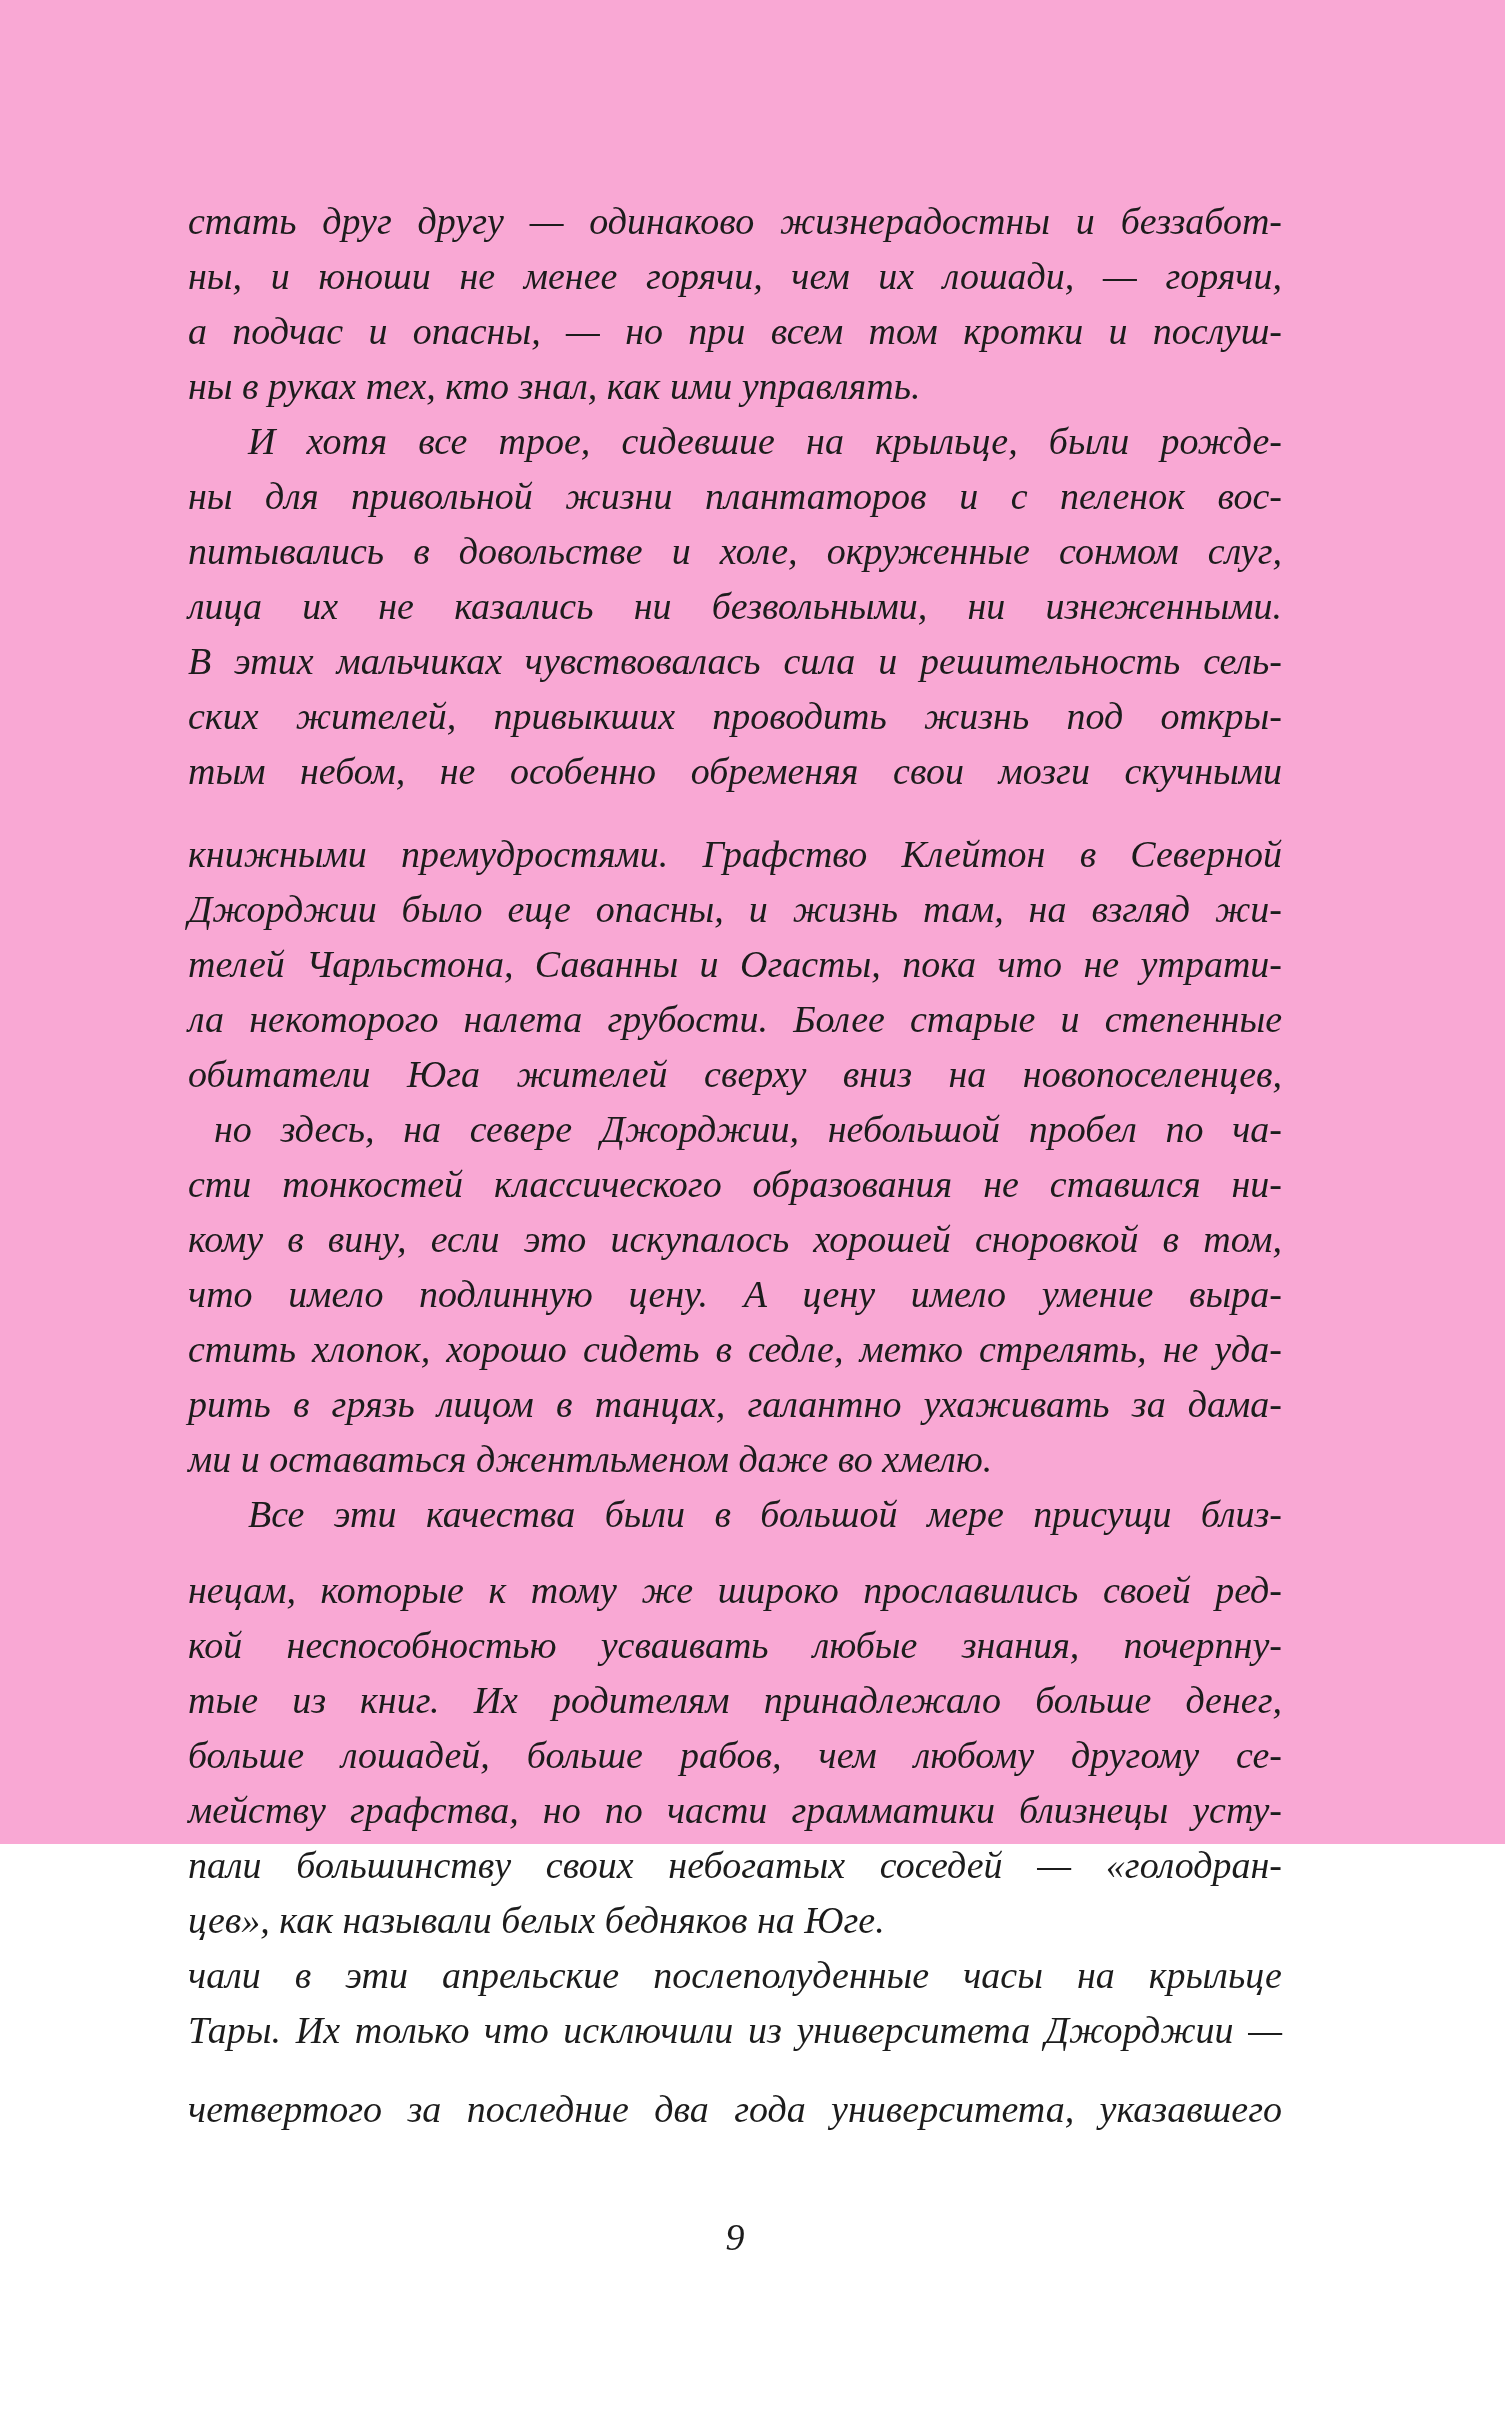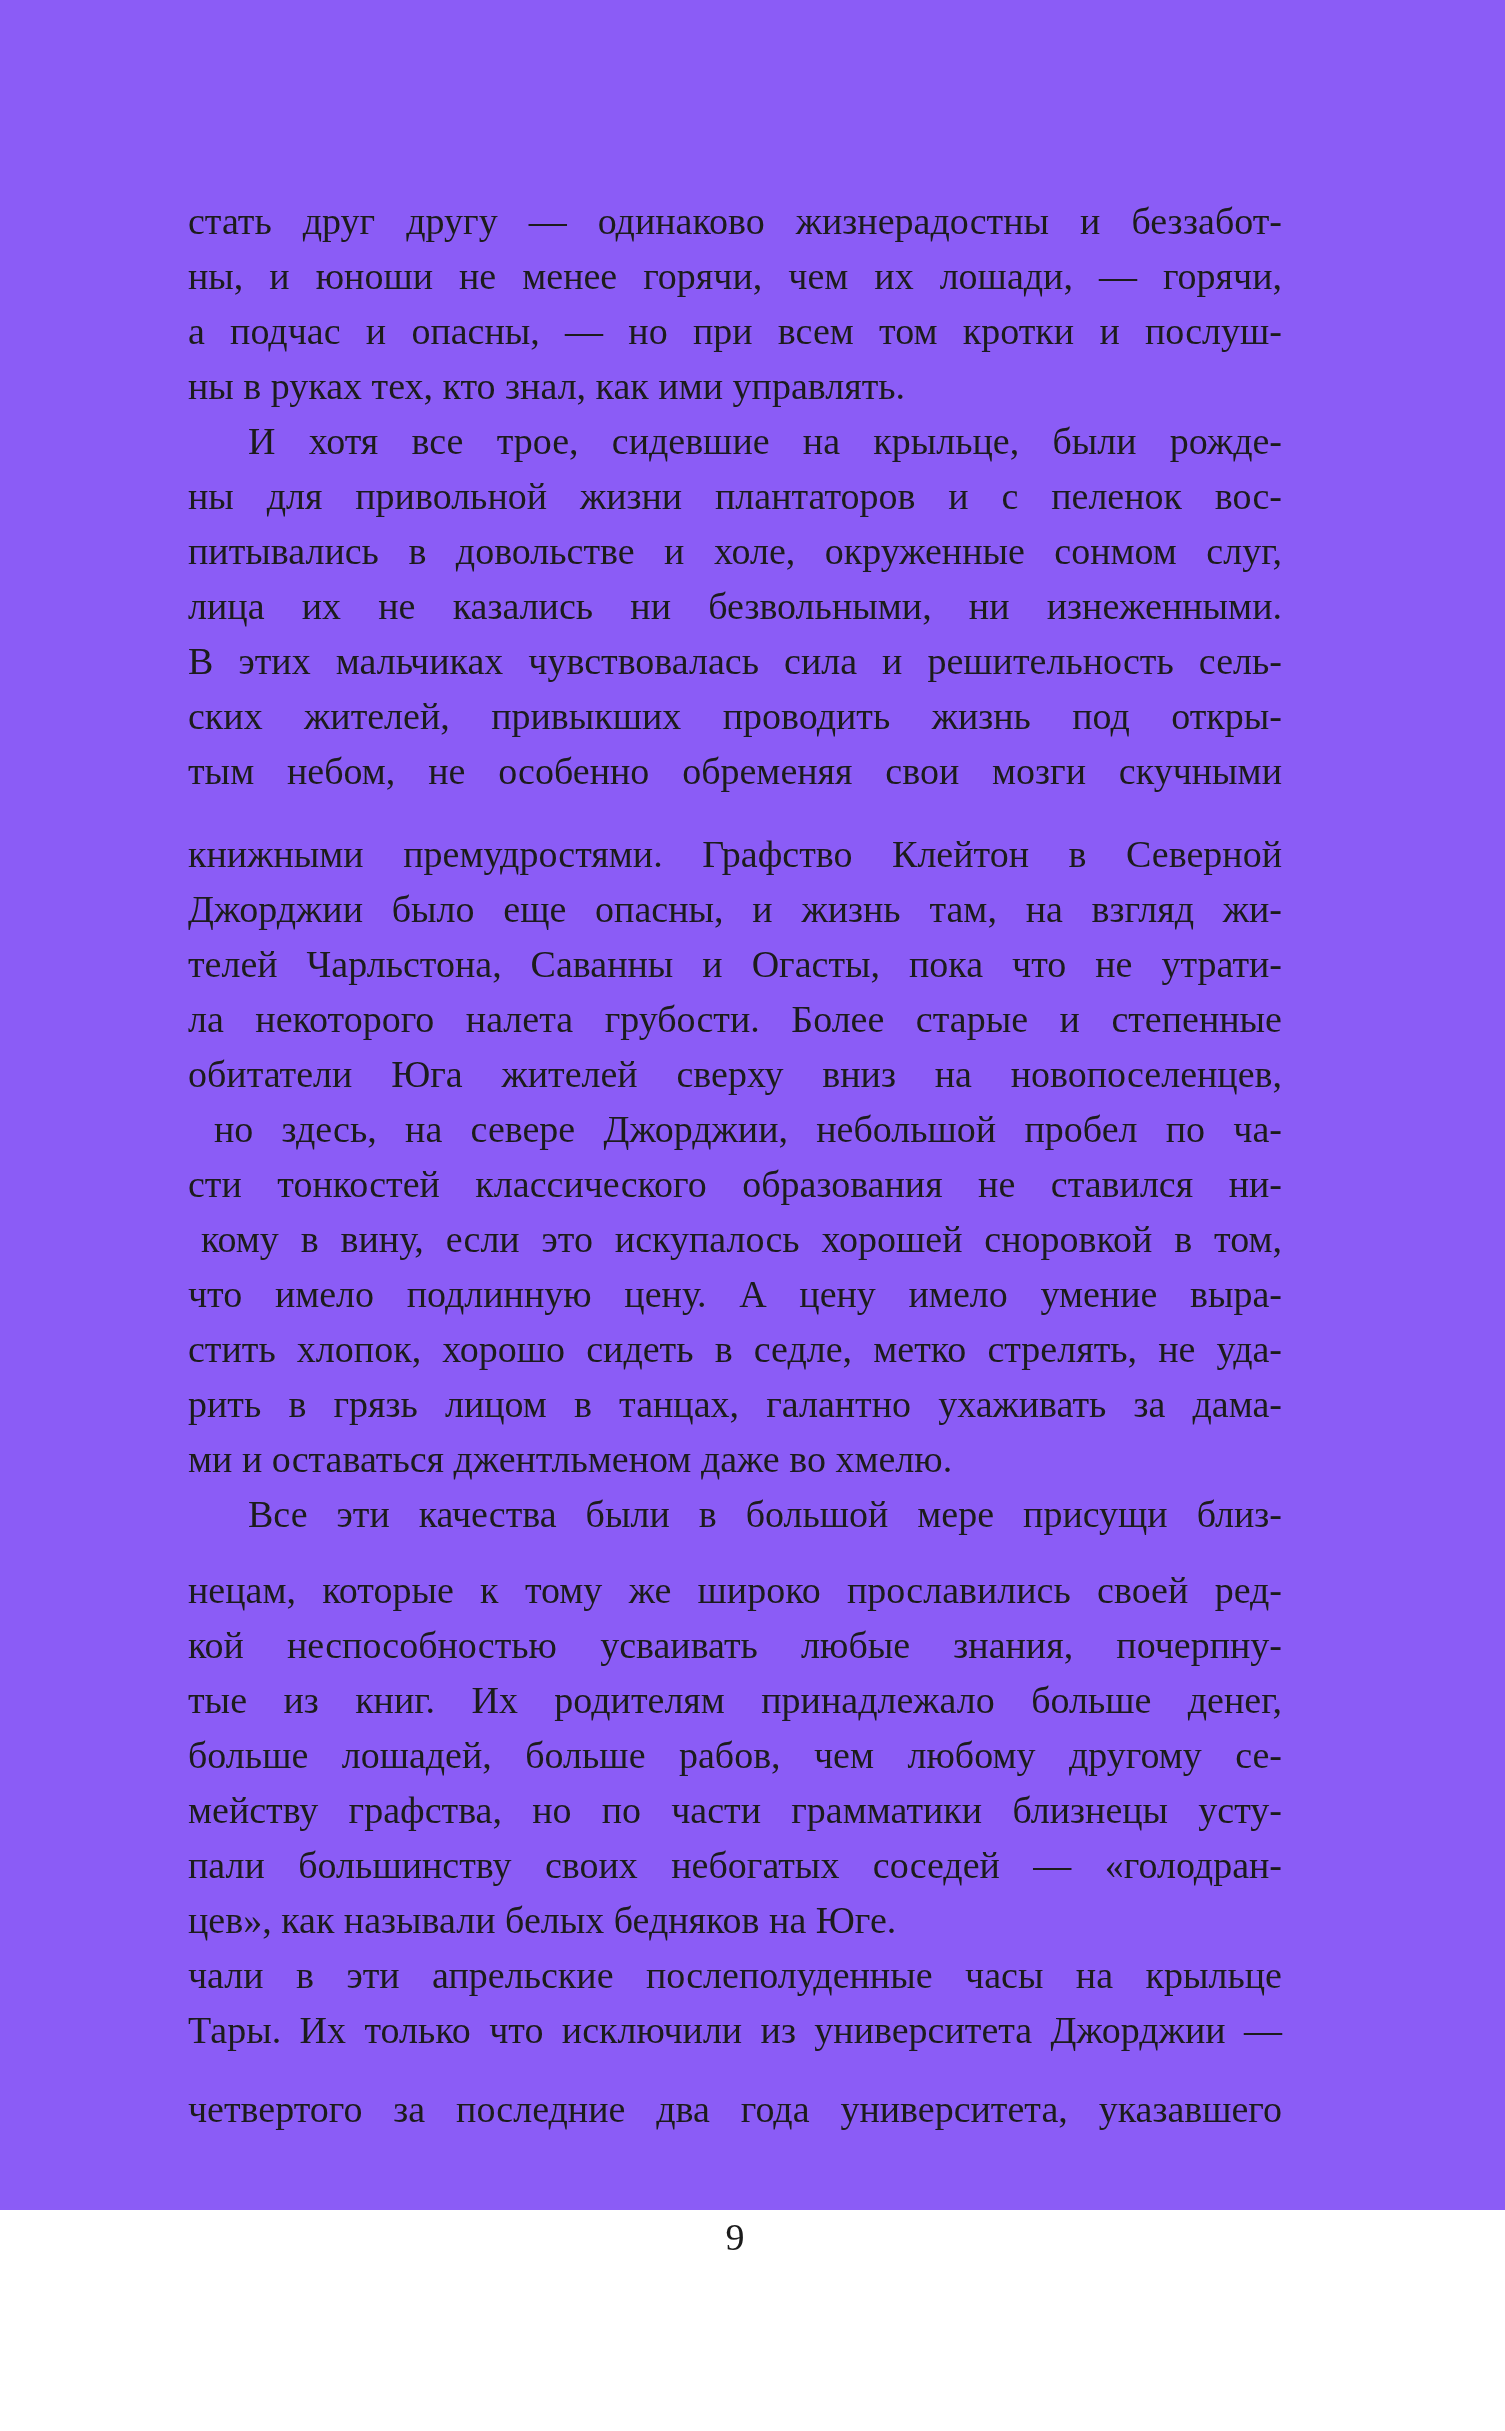--- a/index.html
+++ b/index.html
@@ -1,17 +1,17 @@
 <!DOCTYPE html>
 <html><head>
 <meta charset="utf-8">
 <style>
   html, body { margin: 0; padding: 0; background: #ffffff; }
   body { width: 1506px; height: 2432px; position: relative; overflow: hidden; }
-  .page { position: absolute; left: 0; top: 0; width: 1506px; height: 2210px; background: #8b5cf6; }
+  .page { position: absolute; left: 0; top: 0; width: 1506px; height: 1844px; background: #f9a8d4; font-style: italic; }
   .text-block { position: absolute; left: 188px; top: 194px; width: 1094px; }
   .line {
     font-family: "Liberation Serif", "DejaVu Serif", serif;
     font-size: 38px;
     line-height: 55px;
     height: 55px;
     color: #1c1c1c;
     white-space: nowrap;
     text-align: justify;
     text-align-last: justify;
@@ -42,21 +42,21 @@
       <div class="line" style="white-space: normal;">В этих мальчиках чувствовалась сила и решительность сель-</div>
       <div class="line" style="white-space: normal;">ских жителей, привыкших проводить жизнь под откры-</div>
       <div class="line" style="white-space: normal;">тым небом, не особенно обременяя свои мозги скучными</div>
       <div class="line" style="white-space: normal; margin-top: 28px;">книжными премудростями. Графство Клейтон в Северной</div>
       <div class="line" style="white-space: normal;">Джорджии было еще опасны, и жизнь там, на взгляд жи-</div>
       <div class="line" style="white-space: normal;">телей Чарльстона, Саванны и Огасты, пока что не утрати-</div>
       <div class="line" style="white-space: normal;">ла некоторого налета грубости. Более старые и степенные</div>
       <div class="line" style="white-space: normal;">обитатели Юга жителей сверху вниз на новопоселенцев,</div>
       <div class="line" style="white-space: normal; margin-left: 26px;">но здесь, на севере Джорджии, небольшой пробел по ча-</div>
       <div class="line" style="white-space: normal;">сти тонкостей классического образования не ставился ни-</div>
-      <div class="line" style="white-space: normal; margin-left: 13px;">кому в вину, если это искупалось хорошей сноровкой в том,</div>
+      <div class="line" style="white-space: normal;">кому в вину, если это искупалось хорошей сноровкой в том,</div>
       <div class="line" style="white-space: normal;">что имело подлинную цену. А цену имело умение выра-</div>
       <div class="line" style="white-space: normal;">стить хлопок, хорошо сидеть в седле, метко стрелять, не уда-</div>
       <div class="line" style="white-space: normal;">рить в грязь лицом в танцах, галантно ухаживать за дама-</div>
       <div class="line last" style="white-space: normal;">ми и оставаться джентльменом даже во хмелю.</div>
       <div class="line indent" style="white-space: normal;">Все эти качества были в большой мере присущи близ-</div>
       <div class="line" style="white-space: normal; margin-top: 21px;">нецам, которые к тому же широко прославились своей ред-</div>
       <div class="line" style="white-space: normal;">кой неспособностью усваивать любые знания, почерпну-</div>
       <div class="line" style="white-space: normal;">тые из книг. Их родителям принадлежало больше денег,</div>
       <div class="line" style="white-space: normal;">больше лошадей, больше рабов, чем любому другому се-</div>
       <div class="line" style="white-space: normal;">мейству графства, но по части грамматики близнецы усту-</div>

